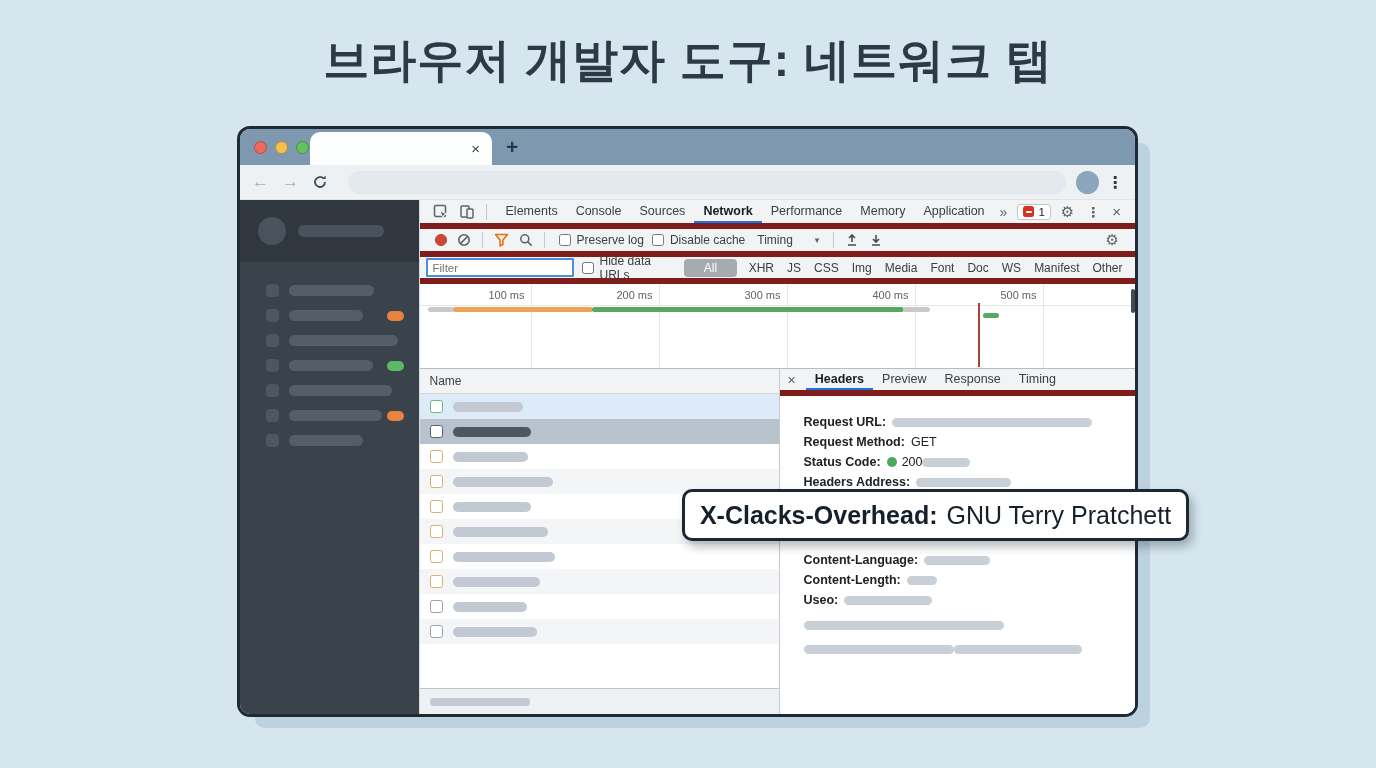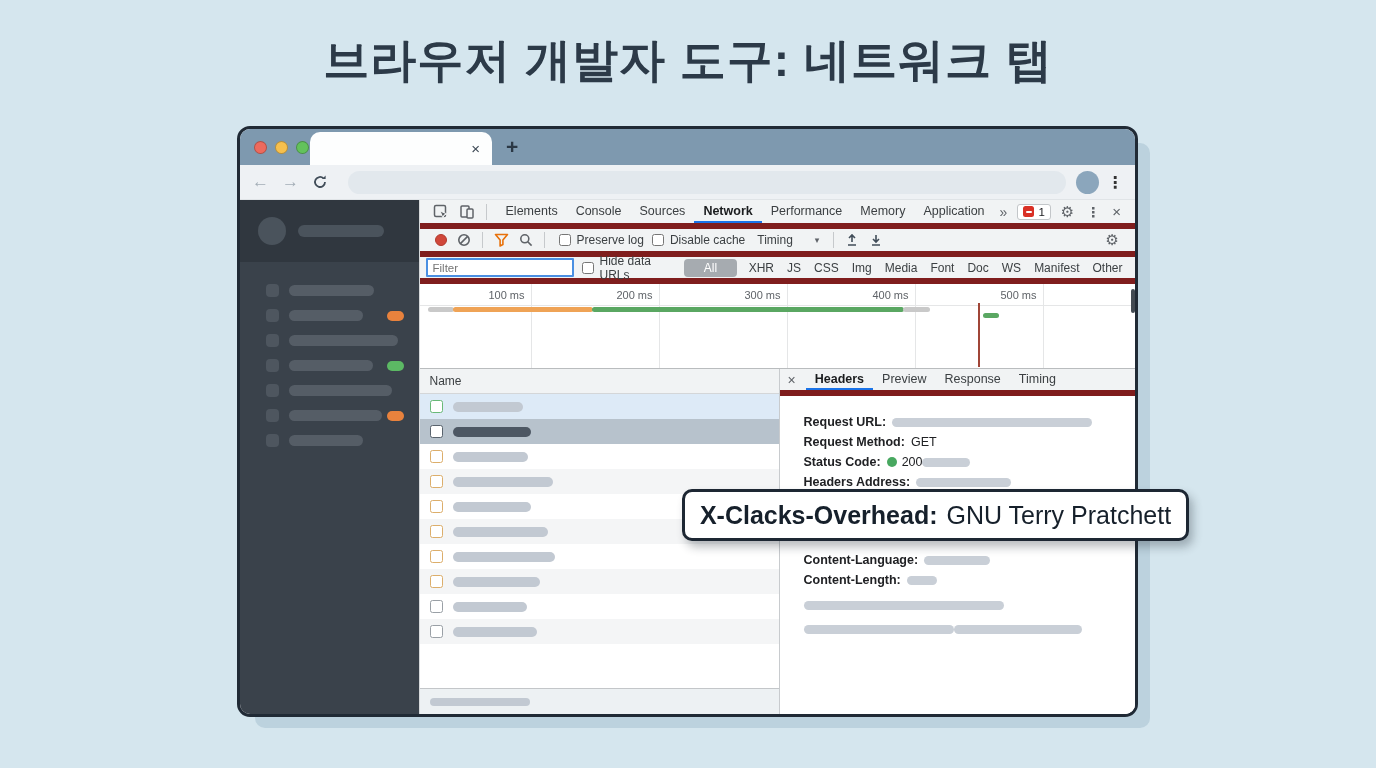--- a/index.html
+++ b/index.html
@@ -402,20 +402,23 @@
                 <span class="hp-pill" style="width: 48px;"></span>
               </div><div class="hp-field">
                 <span class="hp-label">Headers Address:</span>
                 <span class="hp-pill" style="width: 95px;"></span>
               </div><div class="hp-gap"></div><div class="hp-field">
                 <span class="hp-label">Content-Language:</span>
                 <span class="hp-pill" style="width: 66px;"></span>
               </div><div class="hp-field">
                 <span class="hp-label">Content-Length:</span>
                 <span class="hp-pill" style="width: 30px;"></span>
+              </div><div class="hp-field">
+                <span class="hp-label">Useo:</span>
+                <span class="hp-pill" style="width: 88px;"></span>
               </div><div class="hp-pill hp-bare" style="width: 200px;"></div><div class="hp-pill hp-bare" style="width: 150px;"></div><div class="hp-pill hp-bare" style="width: 128px;"></div></div>
         </div>
       </div>
     </div>
   </div>
 </div>
 
 <div class="callout">
   <b>X-Clacks-Overhead:</b>
   <span>GNU Terry Pratchett</span>

